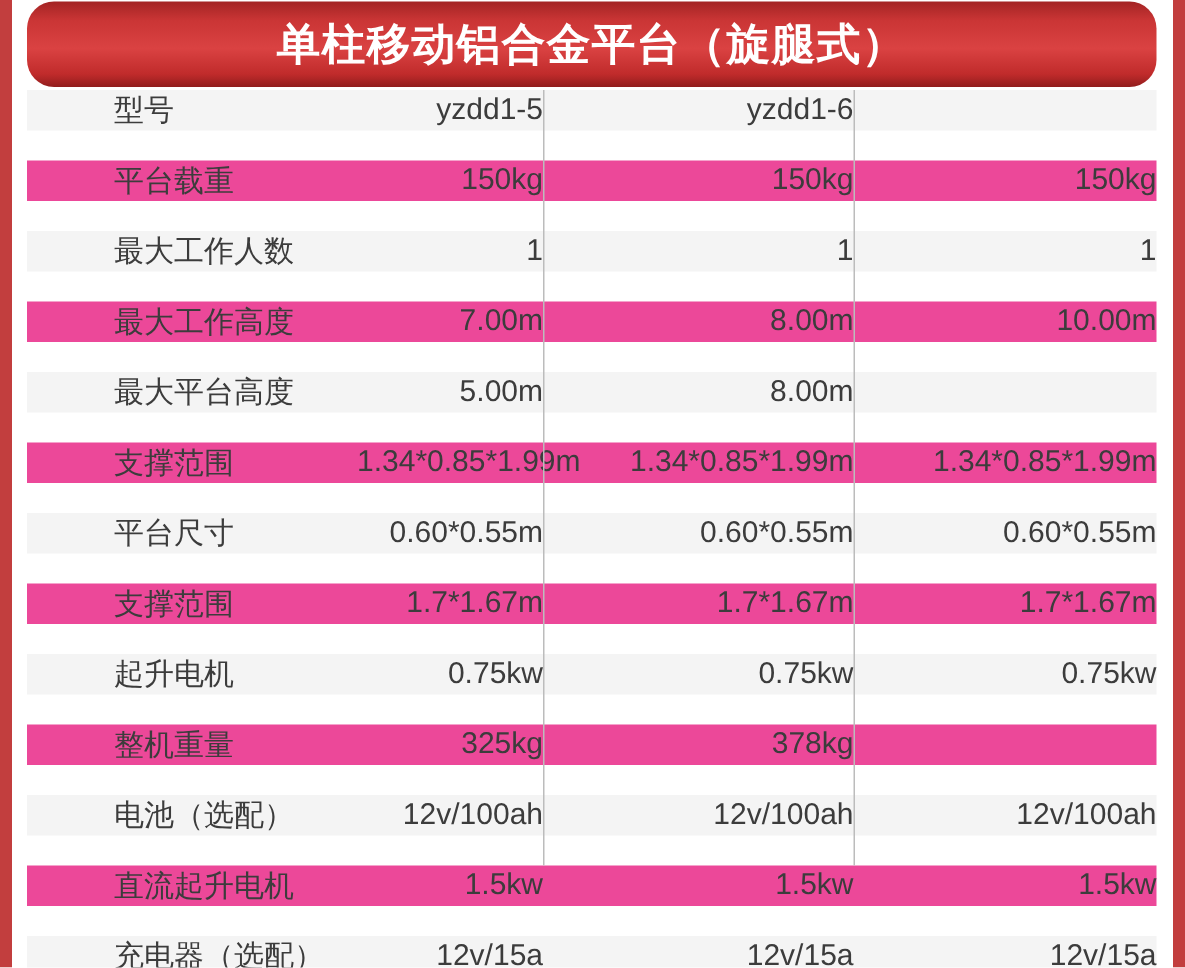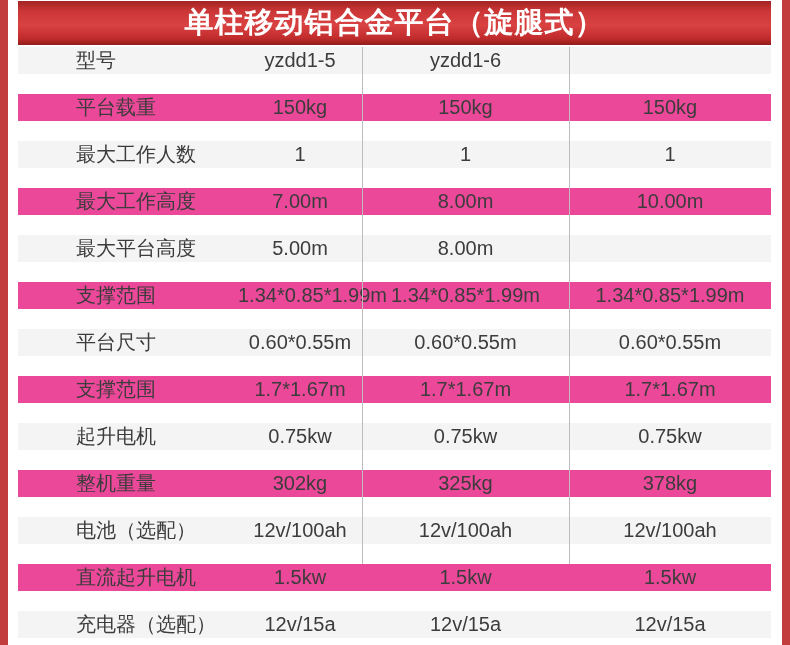--- a/index.html
+++ b/index.html
@@ -15,23 +15,23 @@
     background: #c23e3e;
   }
   .stripe.left  { left: 0; }
   .stripe.right { right: 0; }
   .content {
     position: absolute; left: 8px; right: 8px; top: 0; bottom: 0;
     background: #ffffff;
   }
   .title-band {
     margin: 1px 11px 0 10px;
-    height: 44px;
+    height: 57px;
     background: linear-gradient(180deg, #a32424 0%, #ca3535 22%, #da4242 55%, #c02b2b 85%, #911d1d 100%);
-    display: flex; align-items: center; justify-content: center;
+    display: flex; align-items: center; justify-content: center; border-radius: 18px;
   }
   .title-band span {
     color: #ffffff;
     font-size: 29px;
     font-weight: bold;
     letter-spacing: 1px;
   }
   .spec-table {
     margin: 2px 11px 0 10px;
     height: 517px;
@@ -47,21 +47,21 @@
     align-items: center;
   }
   .row.light { background: #f4f4f4; }
   .row.dark  { background: #ec4899; }
   .cell {
     font-size: 20px;
     color: #3c3c3c;
     white-space: nowrap;
   }
   .cell.label { padding-left: 58px; text-align: left; }
-  .cell.value { text-align: center; }
+  .cell.value { text-align: right; }
   .vline {
     position: absolute; top: 0; bottom: 0; width: 1px;
     background: #bcbcbc;
     z-index: 1;
   }
   .vline-1 { left: 344px; }
   .vline-2 { left: 551px; }
 </style>
 </head>
 <body>
@@ -123,21 +123,20 @@
         <div class="cell value v3">1.7*1.67m</div>
       </div>
       <div class="row light">
         <div class="cell label">起升电机</div>
         <div class="cell value v1">0.75kw</div>
         <div class="cell value v2">0.75kw</div>
         <div class="cell value v3">0.75kw</div>
       </div>
       <div class="row dark">
         <div class="cell label">整机重量</div>
-        <div class="cell value v1">302kg</div>
         <div class="cell value v2">325kg</div>
         <div class="cell value v3">378kg</div>
       </div>
       <div class="row light">
         <div class="cell label">电池（选配）</div>
         <div class="cell value v1">12v/100ah</div>
         <div class="cell value v2">12v/100ah</div>
         <div class="cell value v3">12v/100ah</div>
       </div>
       <div class="row dark">

